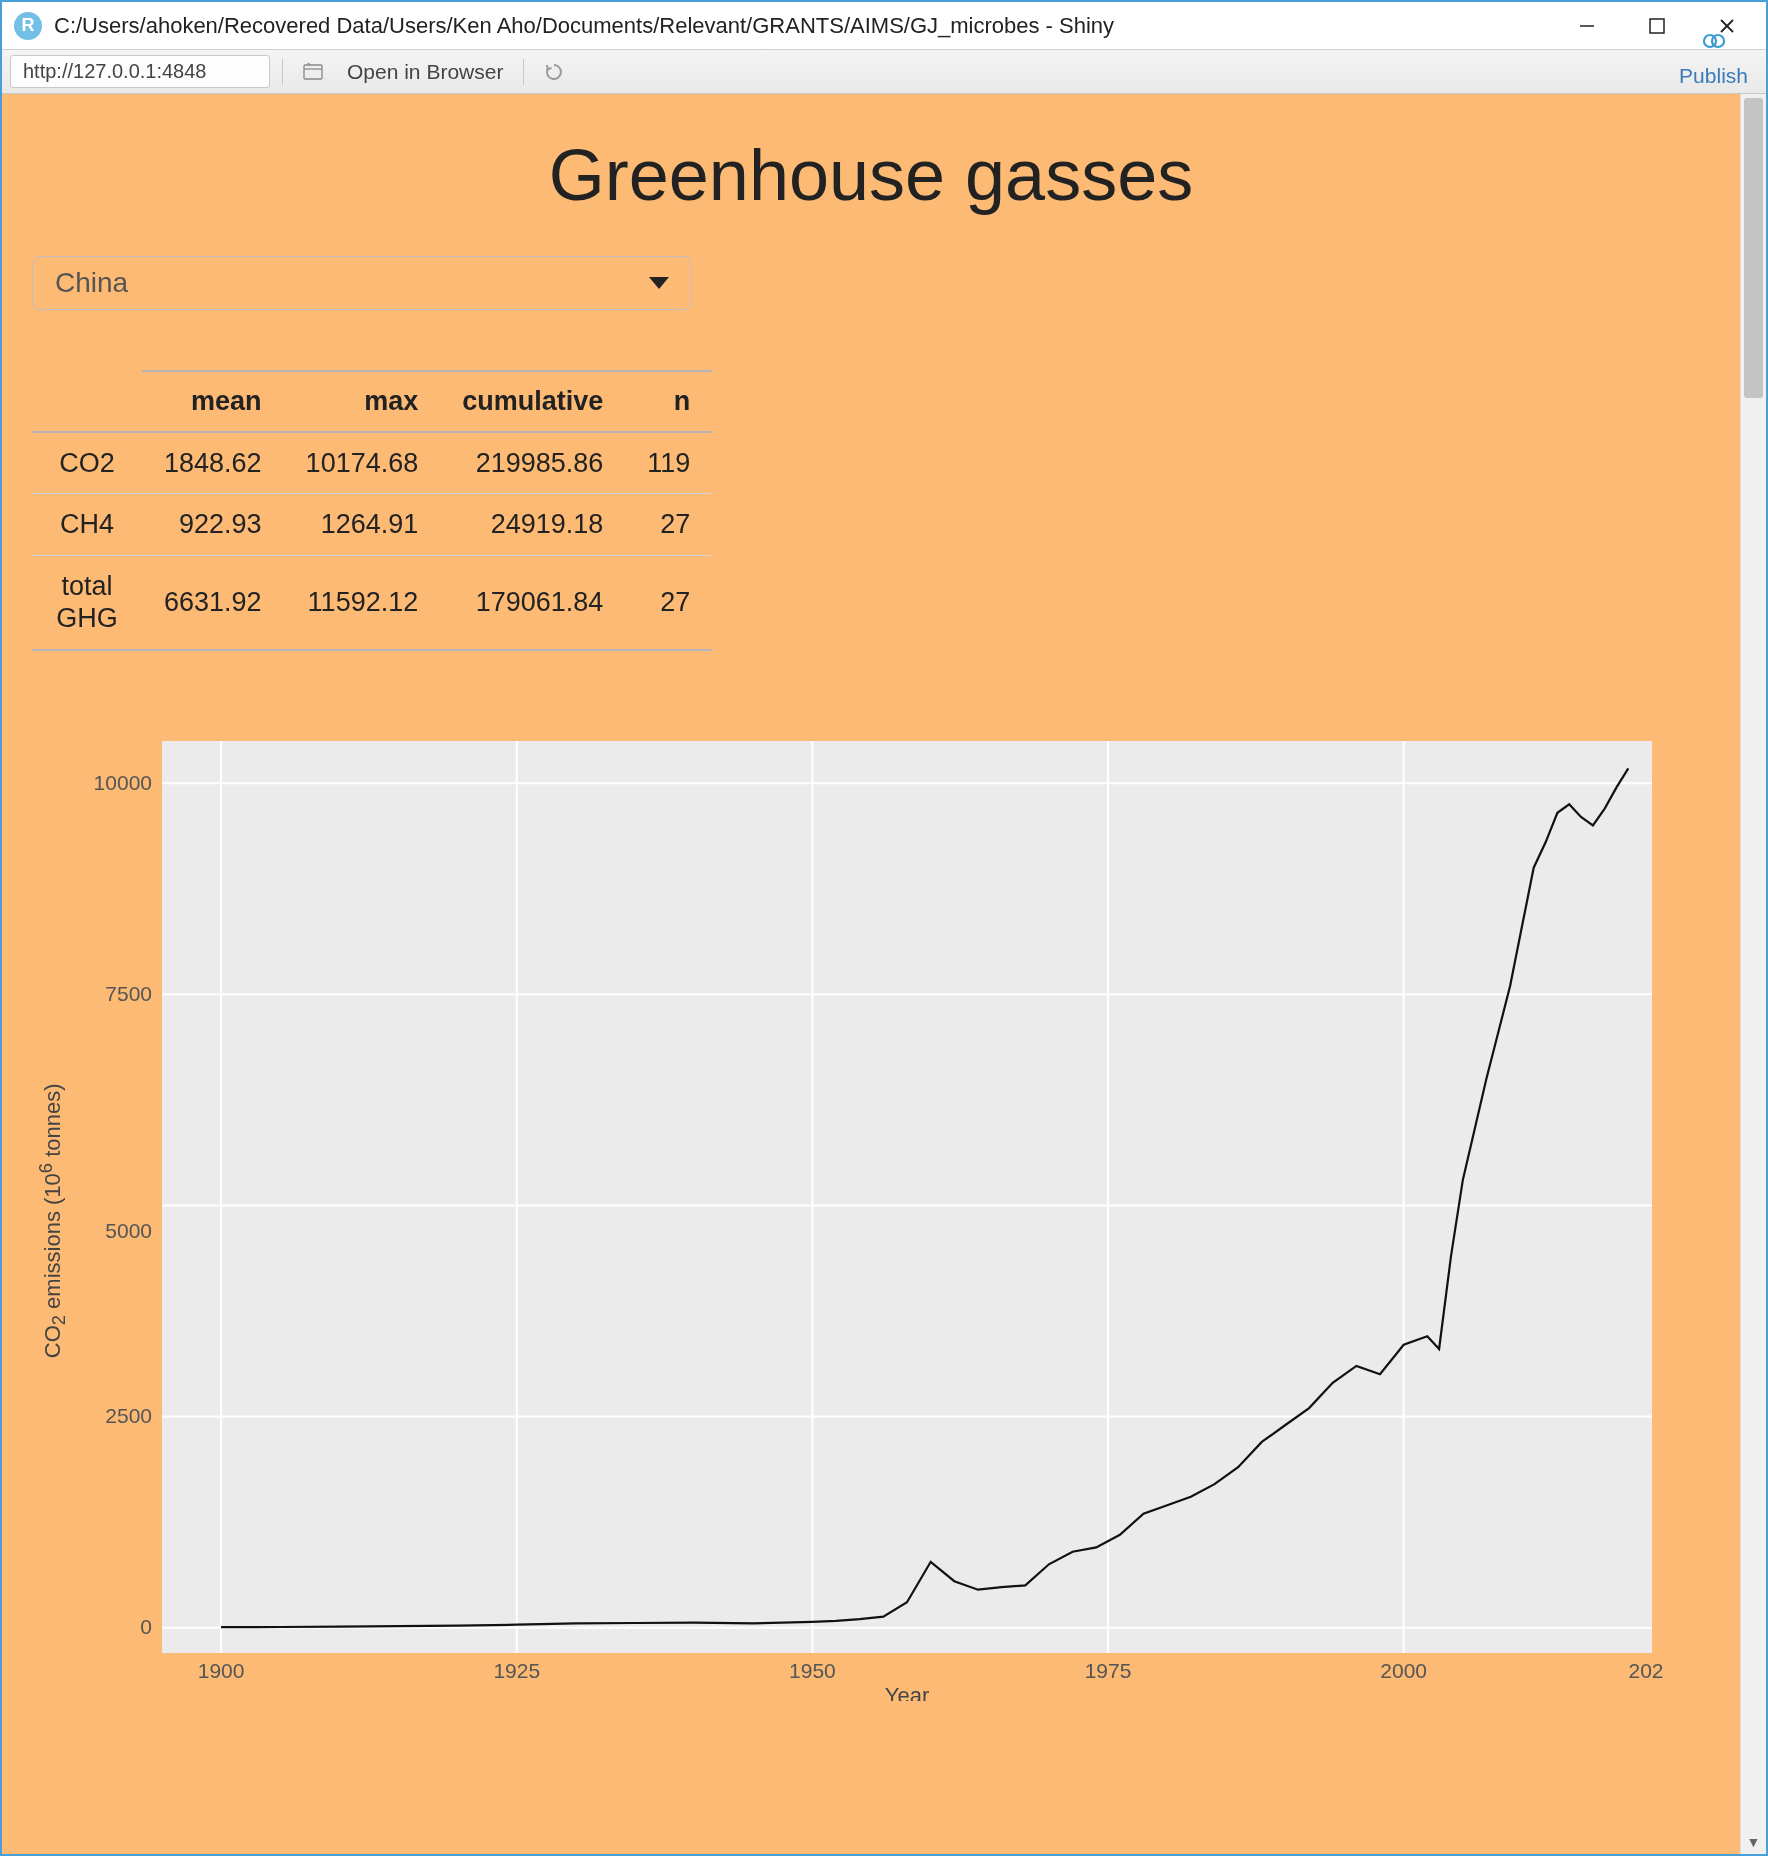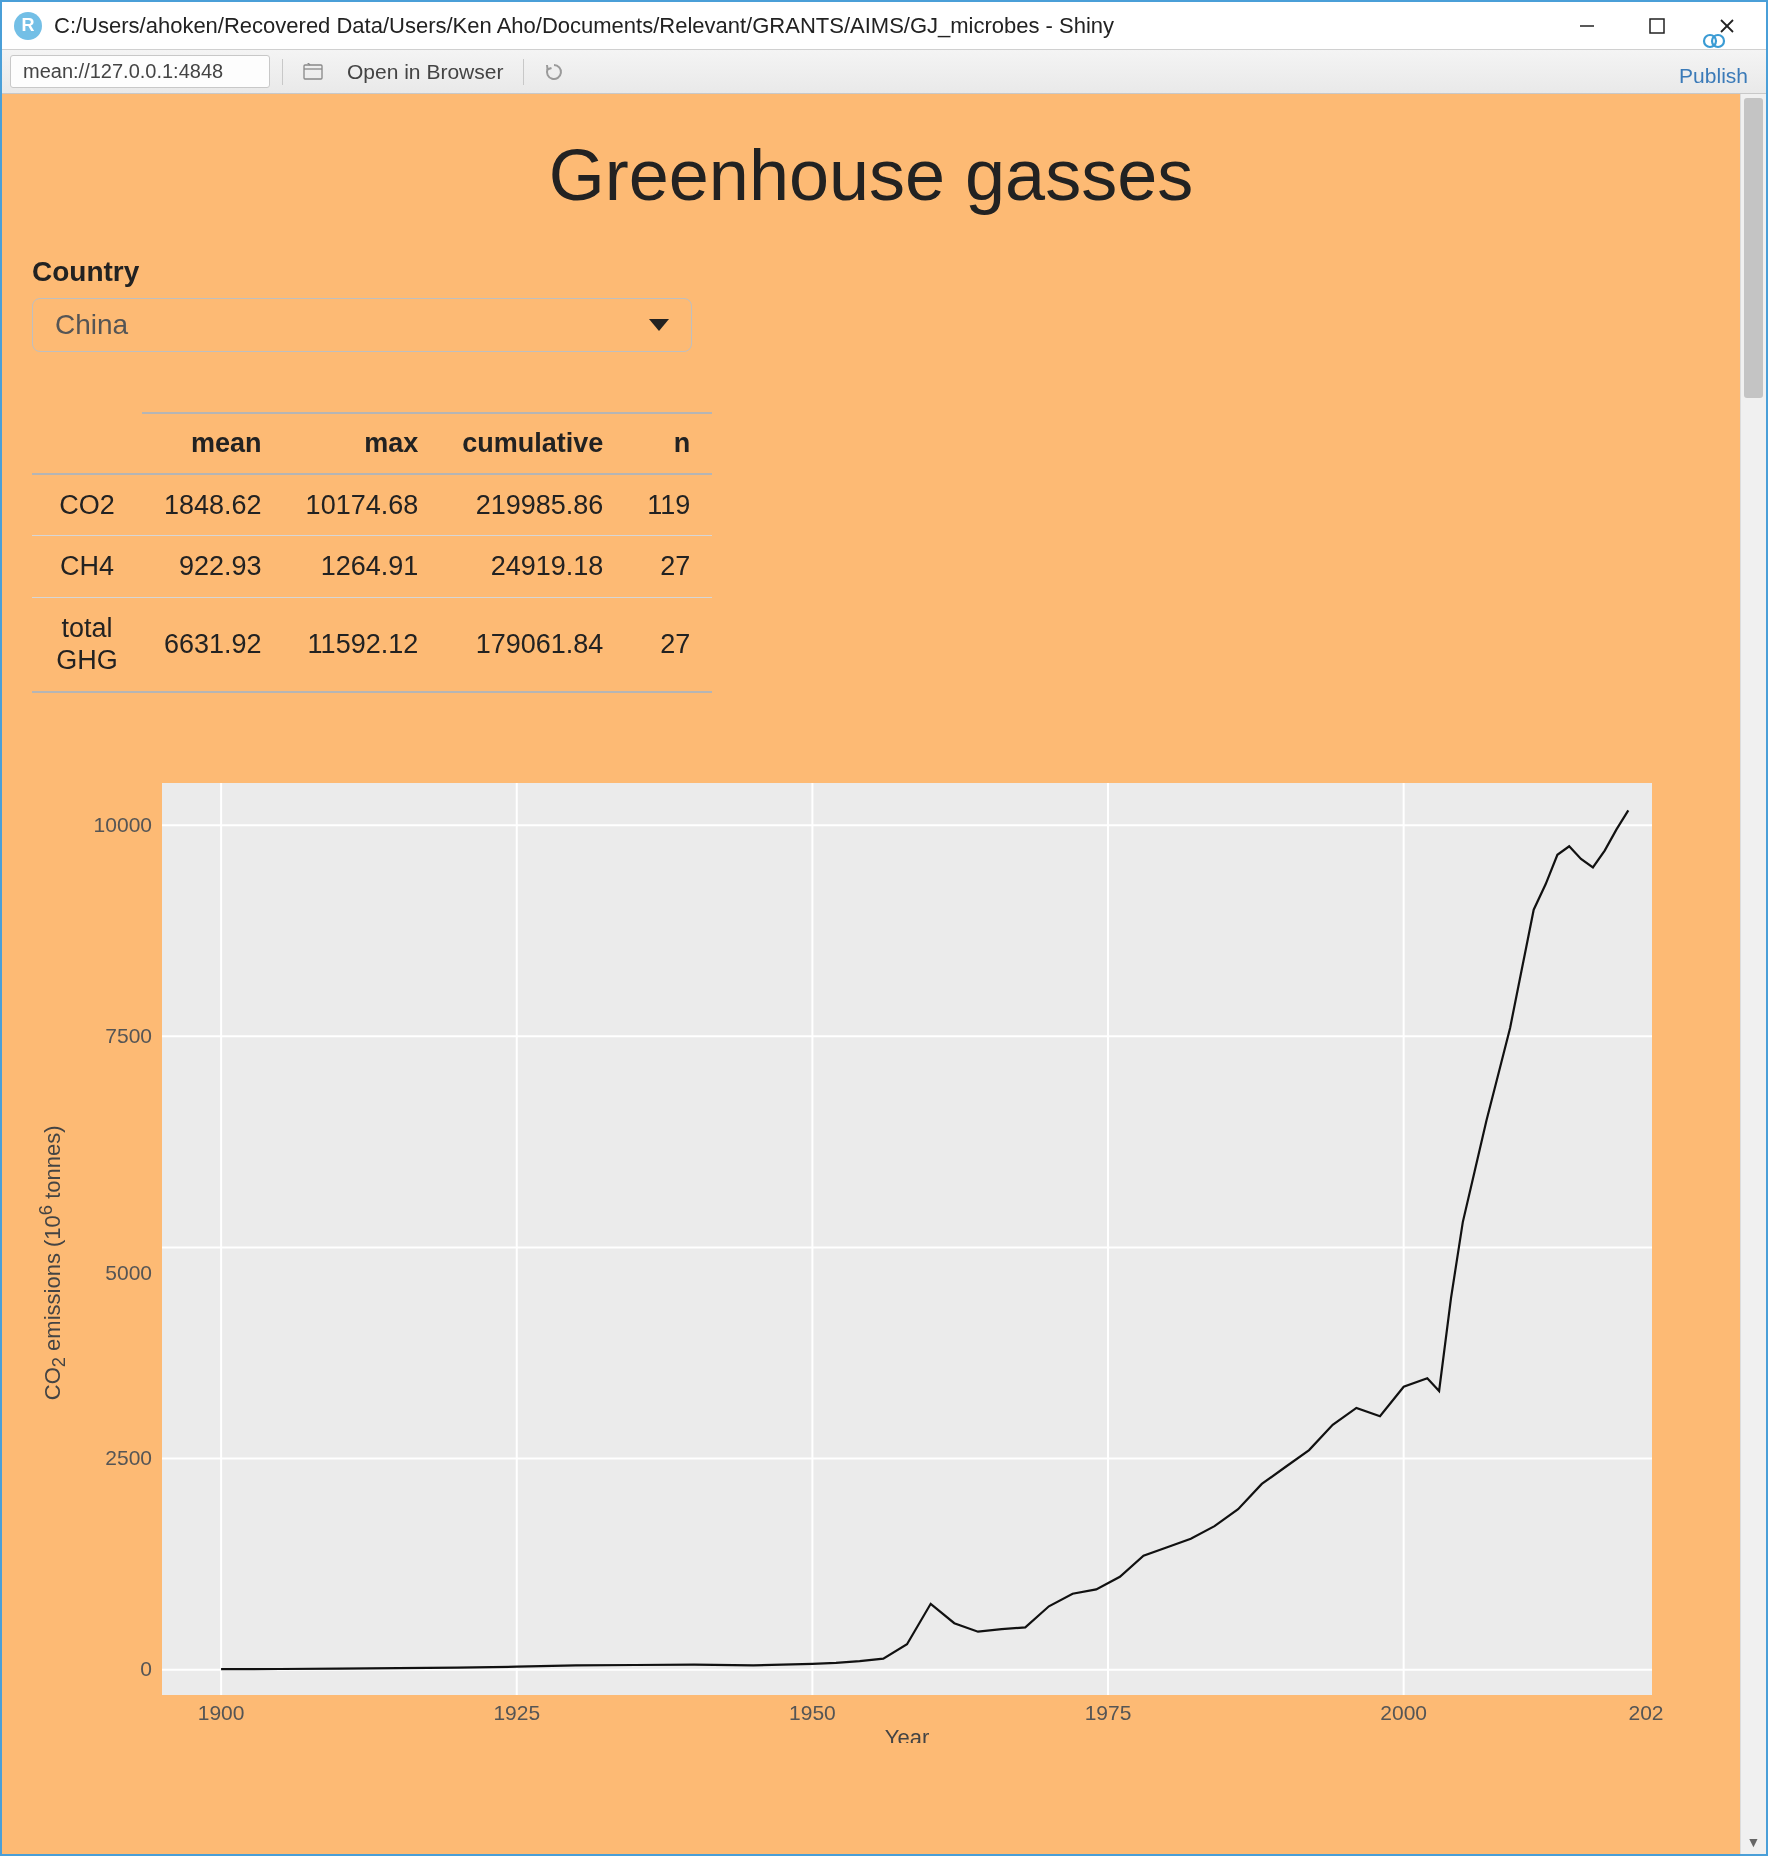--- a/index.html
+++ b/index.html
@@ -247,21 +247,21 @@
       <div class="win-btn">
         <svg width="18" height="18">
             <line x1="3" y1="3" x2="15" y2="15" stroke="#222" stroke-width="1.8"></line>
             <line x1="15" y1="3" x2="3" y2="15" stroke="#222" stroke-width="1.8"></line>
           </svg>
       </div>
     </div>
   </div>
 
   <div class="toolbar">
-    <div class="url-box">mean://127.0.0.1:4848</div>
+    <div class="url-box">http://127.0.0.1:4848</div>
     <div class="tb-sep"></div>
     <div class="tb-item">
       <span class="tb-icon-box">
         <svg width="20" height="18">
             <rect x="1" y="2" width="18" height="14" rx="1" fill="none" stroke="#888" stroke-width="1.3"></rect>
             <line x1="1" y1="6" x2="19" y2="6" stroke="#888" stroke-width="1.3"></line>
             <path d="M7 2 L4 -1" stroke="#888" stroke-width="1.3"></path>
           </svg>
       </span>
       <span>Open in Browser</span>
@@ -286,21 +286,20 @@
       <span>Publish</span>
       <span class="publish-caret">▾</span>
     </div>
   </div>
 
   <div class="content-wrap">
     <div class="content">
 
       <h1 class="page-title">Greenhouse gasses</h1>
 
-      <div class="label">Country</div>
       <div class="select">
         <span>China</span>
         <span class="caret-down"></span>
       </div>
 
       <table class="stats">
         <thead>
           <tr>
             <th></th>
             <th>mean</th>

